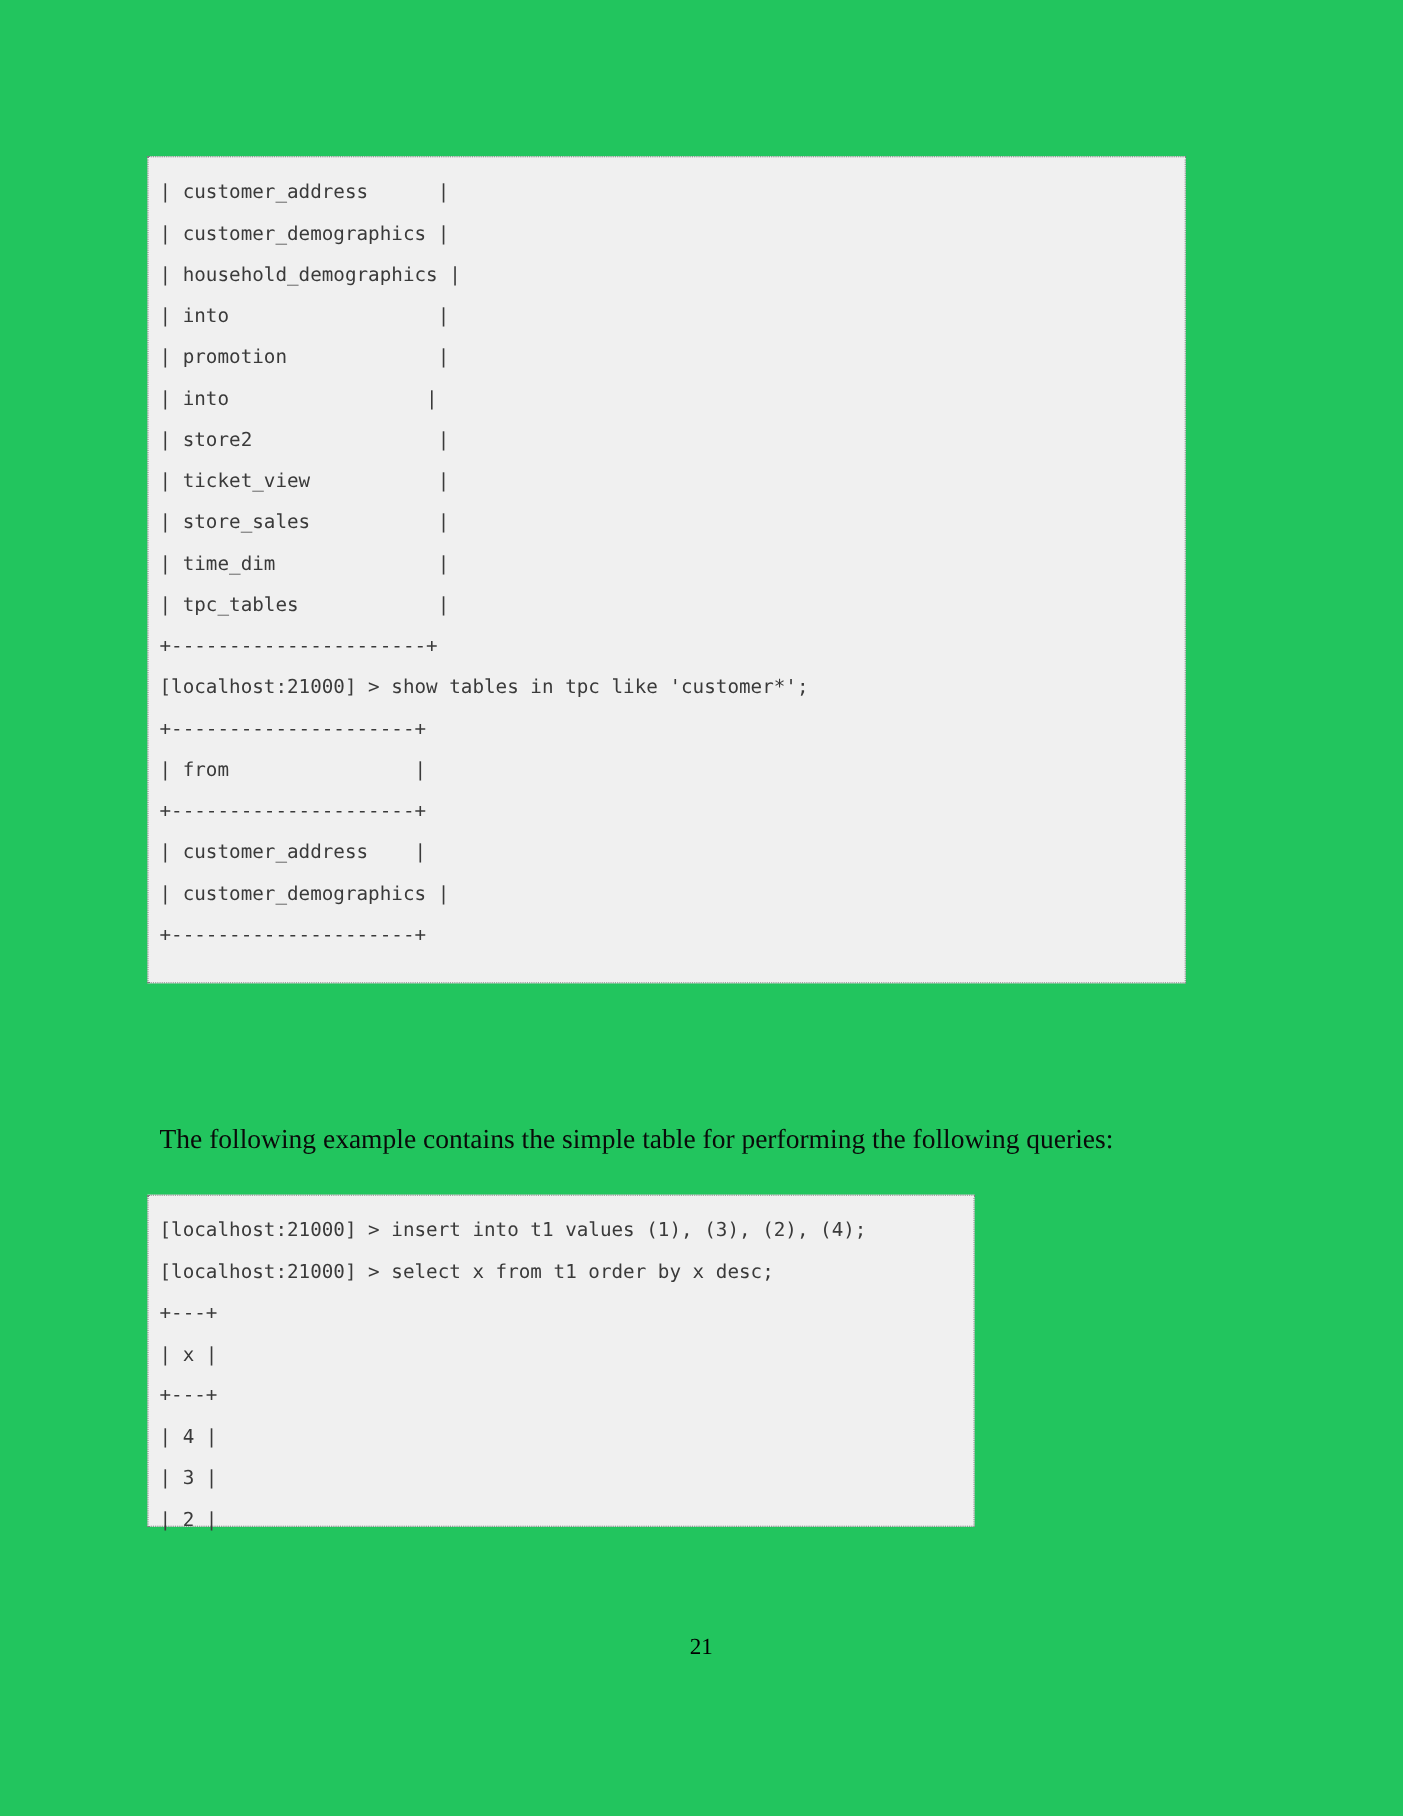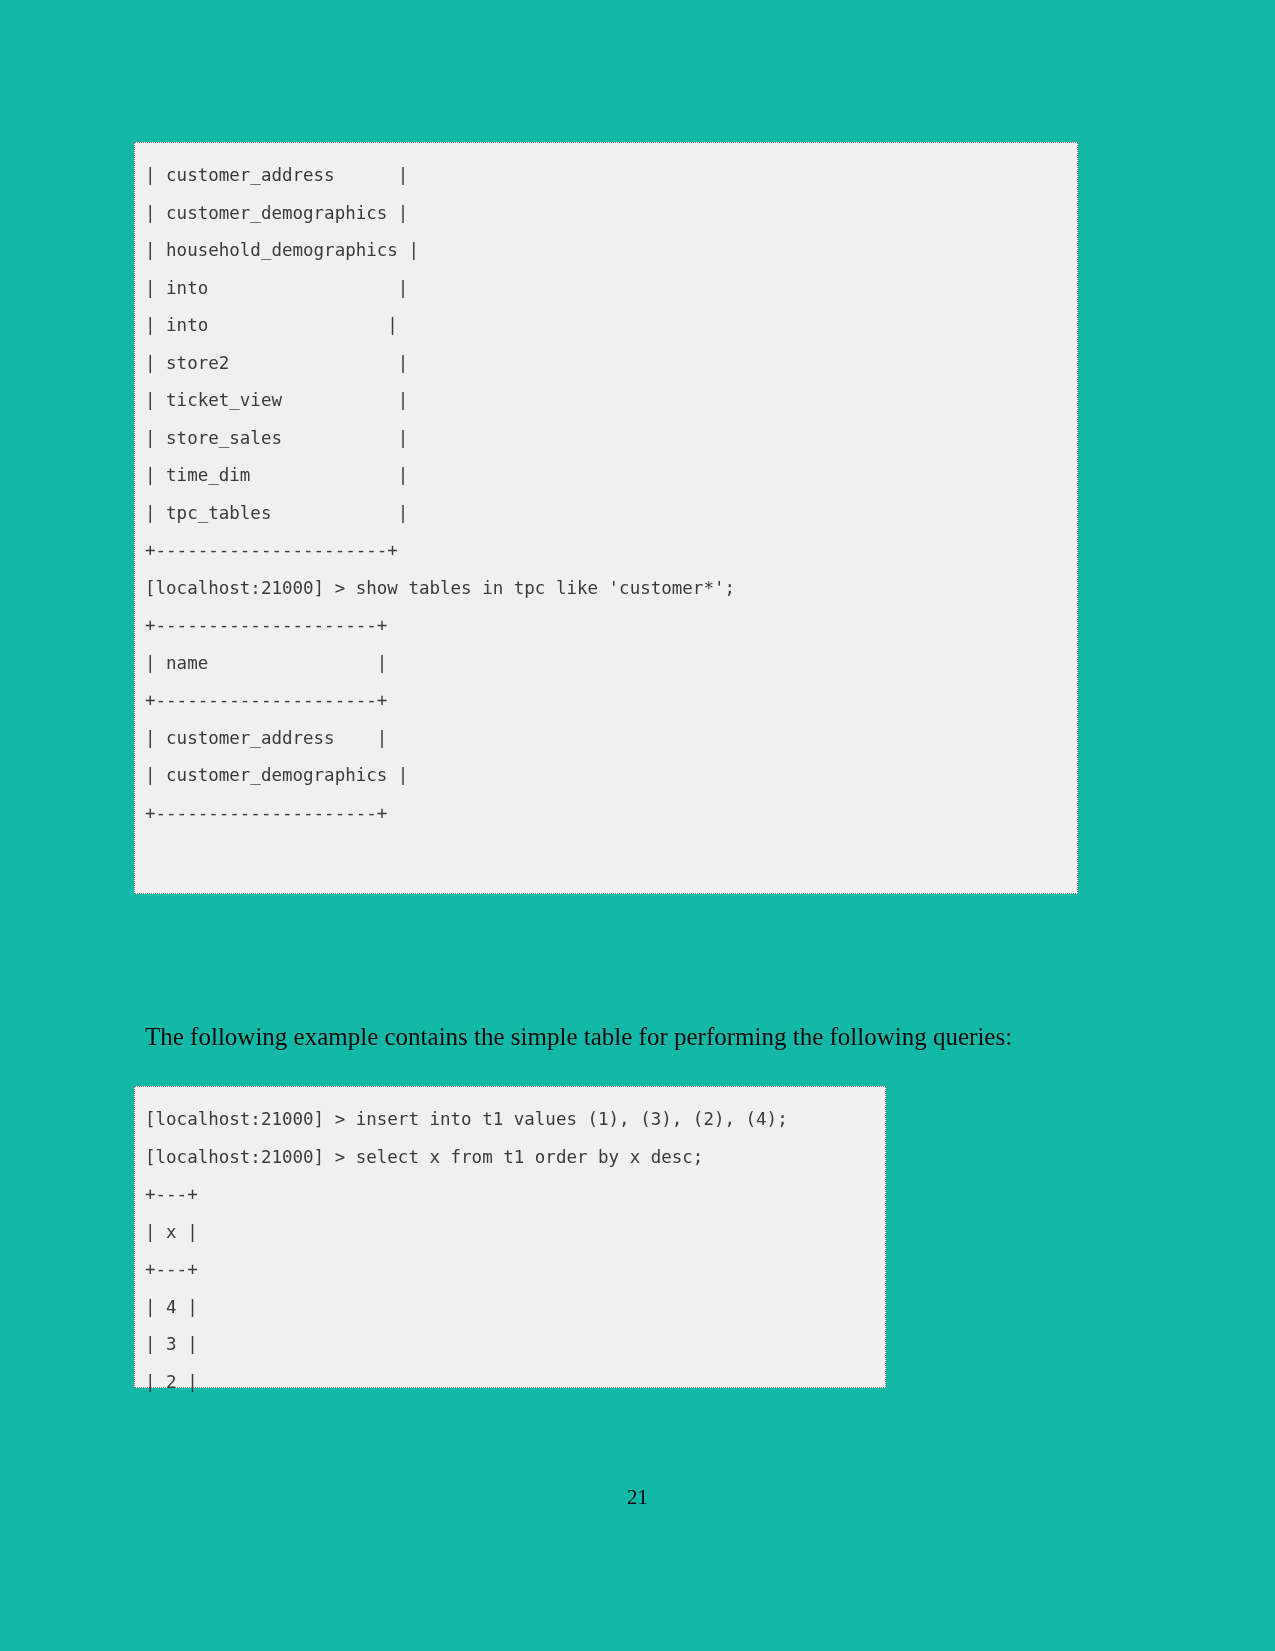--- a/index.html
+++ b/index.html
@@ -14,21 +14,21 @@
     position: relative;
     font-family: "Liberation Serif", serif;
     overflow: hidden;
   }
 
   .page {
     position: absolute;
     left: 0; top: 0;
     width: 1275px;
     height: 1651px;
-    background: #14b8a6;
+    background: #22c55e;
   }
 
   
   .code-block {
     position: absolute;
     background: #f0f0f0;
     border: 1px dotted #808080;
     padding: 14px 0 14px 0;
   }
 
@@ -84,30 +84,31 @@
 </head>
 <body>
 
 <div class="page">
 
   <div class="code-block" id="code-block-1">
     <div class="code-line">| customer_address      |</div>
     <div class="code-line">| customer_demographics |</div>
     <div class="code-line">| household_demographics |</div>
     <div class="code-line">| into                  |</div>
+    <div class="code-line">| promotion             |</div>
     <div class="code-line">| into                 |</div>
     <div class="code-line">| store2                |</div>
     <div class="code-line">| ticket_view           |</div>
     <div class="code-line">| store_sales           |</div>
     <div class="code-line">| time_dim              |</div>
     <div class="code-line">| tpc_tables            |</div>
     <div class="code-line">+----------------------+</div>
     <div class="code-line">[localhost:21000] &gt; show tables in tpc like 'customer*';</div>
     <div class="code-line">+---------------------+</div>
-    <div class="code-line">| name                |</div>
+    <div class="code-line">| from                |</div>
     <div class="code-line">+---------------------+</div>
     <div class="code-line">| customer_address    |</div>
     <div class="code-line">| customer_demographics |</div>
     <div class="code-line">+---------------------+</div>
   </div>
 
   <p id="body-paragraph">The following example contains the simple table for performing the following queries:</p>
 
   <div class="code-block" id="code-block-2">
     <div class="code-line">[localhost:21000] &gt; insert into t1 values (1), (3), (2), (4);</div>

